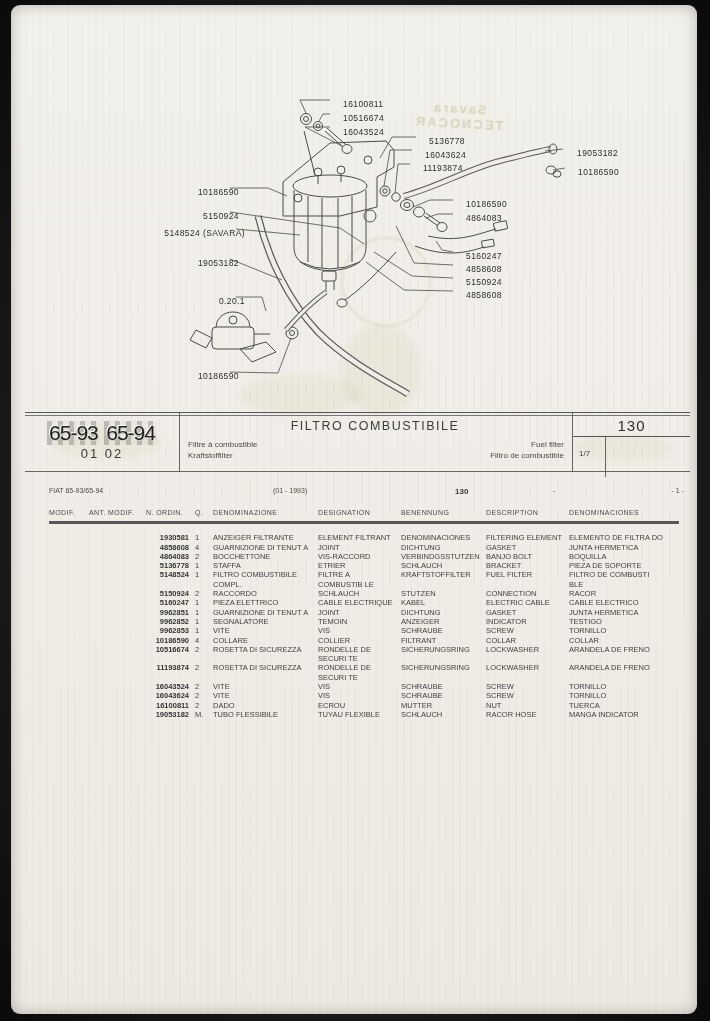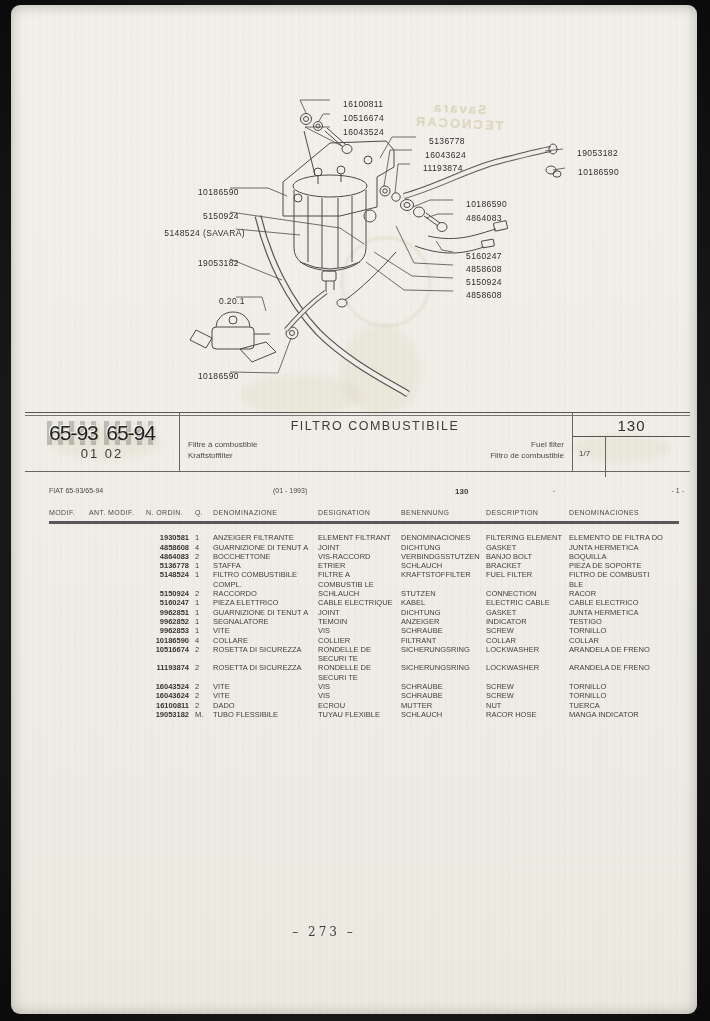--- a/index.html
+++ b/index.html
@@ -460,14 +460,13 @@
           <div class="c-q">M.</div>
           <div>TUBO FLESSIBILE</div>
           <div>TUYAU FLEXIBLE</div>
           <div>SCHLAUCH</div>
           <div>RACOR HOSE</div>
           <div>MANGA INDICATOR</div>
         </div>
       </div>
   </div>
 
-  <div id="page-footer">– 273 –</div>
 </div>
 
 </body></html>

